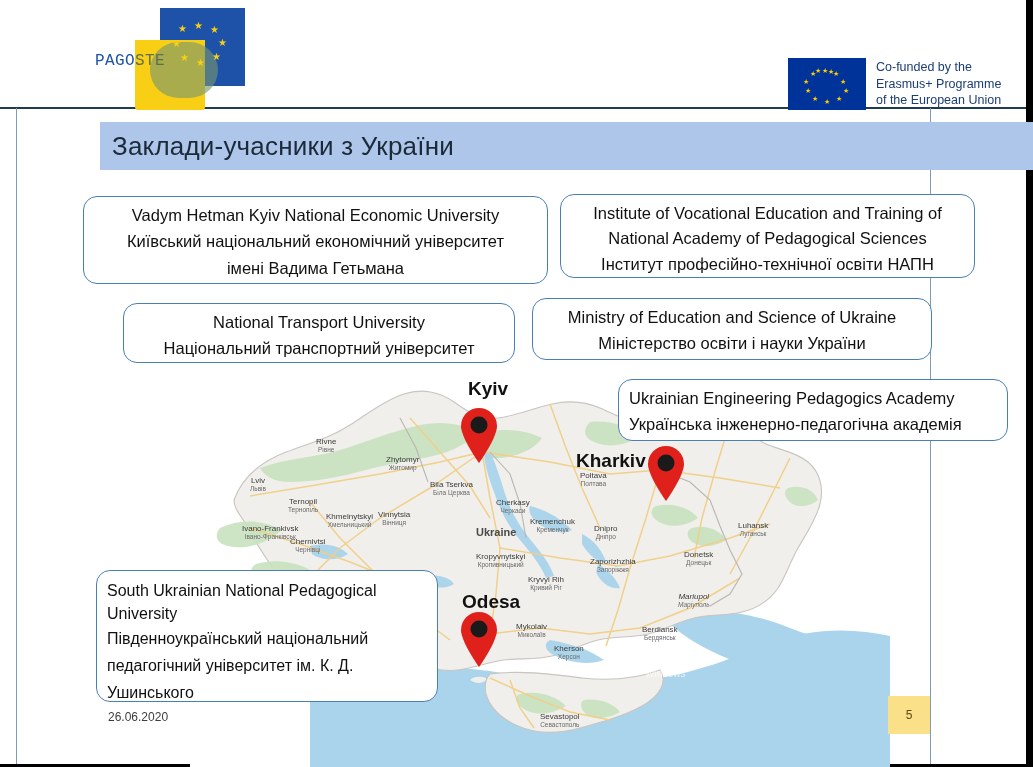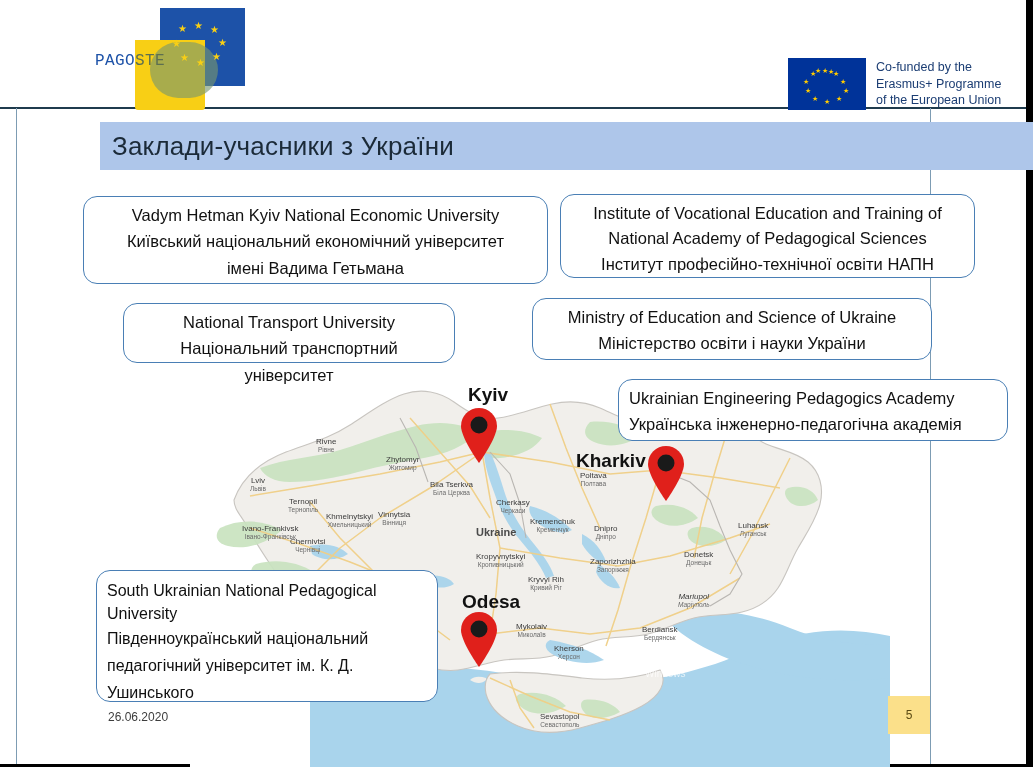--- a/index.html
+++ b/index.html
@@ -137,21 +137,21 @@
     padding: 6px 10px;
   }
   .box .ln { display: block; }
   .box .en { font-size: 16.5px; line-height: 25px; }
   .box .ua { font-size: 16.5px; line-height: 27px; }
   .center { text-align: center; }
   .left { text-align: left; }
 
   #box-kneu  { left: 83px;  top: 196px; width: 465px; height: 88px; }
   #box-ivet  { left: 560px; top: 194px; width: 415px; height: 84px; }
-  #box-ntu   { left: 123px; top: 303px; width: 332px; height: 60px; }
+  #box-ntu   { left: 123px; top: 303px; width: 392px; height: 60px; }
   #box-mon   { left: 532px; top: 298px; width: 400px; height: 62px; }
   #box-uipa  { left: 618px; top: 379px; width: 390px; height: 62px; }
   #box-pnpu  { left: 96px;  top: 570px; width: 342px; height: 132px; padding: 8px 10px; }
   #box-pnpu .en { font-size: 16px; line-height: 23px; }
   #box-pnpu .ua { font-size: 16px; line-height: 27px; }
 
   
   .footer-date {
     position: absolute; left: 108px; top: 710px;
     font-size: 12px; color: #3d3d3d;
@@ -405,21 +405,21 @@
       <span>Windows</span>
       <span class="sub">Windows</span>
     </div>
 
     <div class="pin" style="left:268px; top:28px;">
       <svg width="42" height="58" viewBox="0 0 42 58">
         <path d="M21,57 C21,57 3,32 3,20 A18,18 0 1,1 39,20 C39,32 21,57 21,57 Z" fill="#e0201b"></path>
         <circle cx="21" cy="19" r="8.5" fill="#1a1a1a"></circle>
       </svg>
     </div>
-    <div class="big-city" style="left:278px; top:6px;">Kyiv</div>
+    <div class="big-city" style="left:278px; top:0;">Kyiv</div>
 
     <div class="pin" style="left:455px; top:66px;">
       <svg width="42" height="58" viewBox="0 0 42 58">
         <path d="M21,57 C21,57 3,32 3,20 A18,18 0 1,1 39,20 C39,32 21,57 21,57 Z" fill="#e0201b"></path>
         <circle cx="21" cy="19" r="8.5" fill="#1a1a1a"></circle>
       </svg>
     </div>
     <div class="big-city" style="left:386px; top:72px;">Kharkiv</div>
 
     <div class="pin" style="left:268px; top:232px;">

